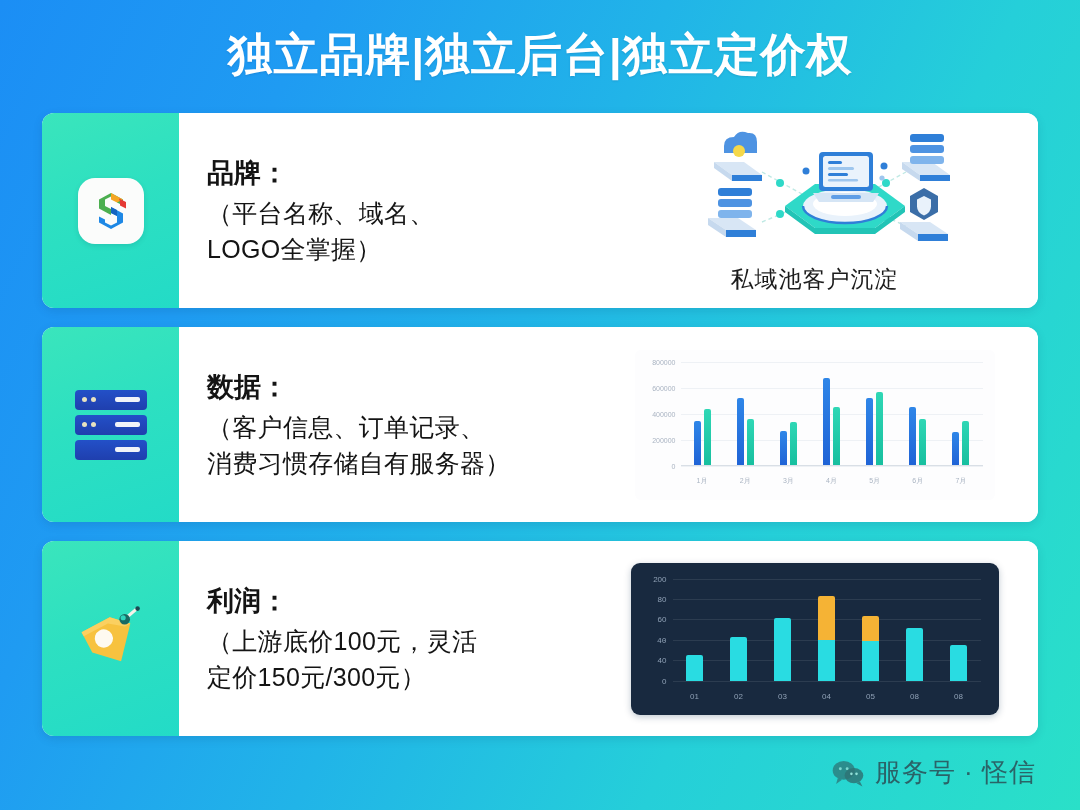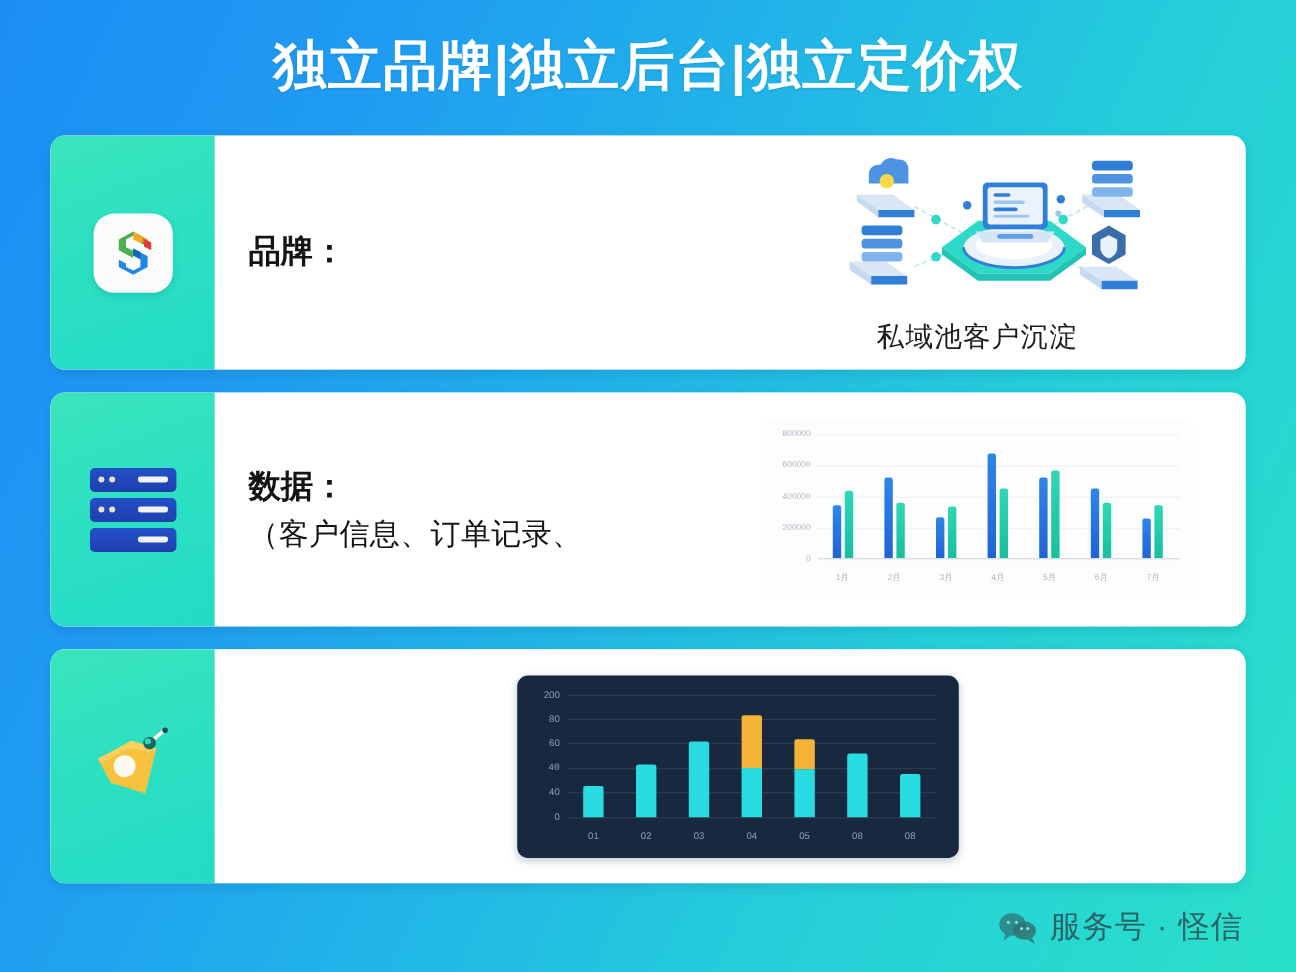--- a/index.html
+++ b/index.html
@@ -122,20 +122,24 @@
             <path d="M50 14 L74 27 L62 33 L50 27 Z" fill="#f5a623"></path>
             <path d="M66 25 L80 32 L80 45 L68 39 L68 32 Z" fill="#e53935"></path>
             <path d="M50 86 L26 73 L26 61 L38 67 L38 73 L50 79 L62 73 L62 60 L50 54 L50 42 L74 55 L74 73 Z" fill="#1e88e5"></path>
             <path d="M50 42 L62 48 L62 60 L50 54 Z" fill="#1565c0"></path>
           </svg>
         </div>
       </div>
       <div class="card-body">
         <div class="card-text">
           <div class="card-head">品牌：</div>
+          <div class="card-desc">
+            <span class="indent">（平台名称、域名、</span>
+            <span class="indent">LOGO全掌握）</span>
+          </div>
         </div>
         <div class="card-media">
           <div class="net-wrap">
             <svg width="290" height="132" viewBox="0 0 290 132">
 
               <g stroke="#bfe9e4" stroke-width="1.4" stroke-dasharray="4 3" fill="none">
                 <path d="M92 46 L132 68"></path>
                   <path d="M92 96 L130 80"></path>
                 <path d="M196 68 L236 46"></path>
                   <path d="M196 82 L236 100"></path>
@@ -223,20 +227,21 @@
           <div class="server-bar plain">
             <span class="slot"></span>
           </div>
         </div>
       </div>
       <div class="card-body">
         <div class="card-text">
           <div class="card-head">数据：</div>
           <div class="card-desc">
             <span class="indent">（客户信息、订单记录、</span>
+            <span class="indent">消费习惯存储自有服务器）</span>
           </div>
         </div>
         <div class="card-media">
           <div class="chart-light">
             <div class="cl-plot">
               <div id="cl-grid-host">
                   <div class="cl-grid" style="top: 100%;"></div>
                   <div class="cl-ylab" style="top: 100%;">0</div>
                   <div class="cl-grid" style="top: 75%;"></div>
                   <div class="cl-ylab" style="top: 75%;">200000</div>
@@ -301,20 +306,27 @@
             <path d="M20 24 L62 24 L82 44 L74 44 L56 30 L20 30 Z" fill="#fbd060"></path>
             <circle cx="42" cy="45" r="12" fill="#fefaf0"></circle>
           </g>
           <path d="M70 22 L83 11" stroke="#f6f3ea" stroke-width="4" stroke-linecap="round"></path>
           <circle cx="68" cy="24" r="7" fill="#1a6a63"></circle>
           <circle cx="66" cy="22" r="3.4" fill="#2ed6bd"></circle>
           <circle cx="85" cy="10" r="3" fill="#1a4a52"></circle>
         </svg>
       </div>
       <div class="card-body">
+        <div class="card-text">
+          <div class="card-head">利润：</div>
+          <div class="card-desc">
+            <span class="indent">（上游底价100元，灵活</span>
+            <span class="indent">定价150元/300元）</span>
+          </div>
+        </div>
         <div class="card-media">
           <div class="chart-dark">
             <div class="cd-plot">
               <div id="cd-grid-host">
                   <div class="cd-grid" style="top: 100%;"></div>
                   <div class="cd-ylab" style="top: 100%;">0</div>
                   <div class="cd-grid" style="top: 80%;"></div>
                   <div class="cd-ylab" style="top: 80%;">40</div>
                   <div class="cd-grid" style="top: 60%;"></div>
                   <div class="cd-ylab" style="top: 60%; font-family: Liberation Mono, monospace;">40</div>

